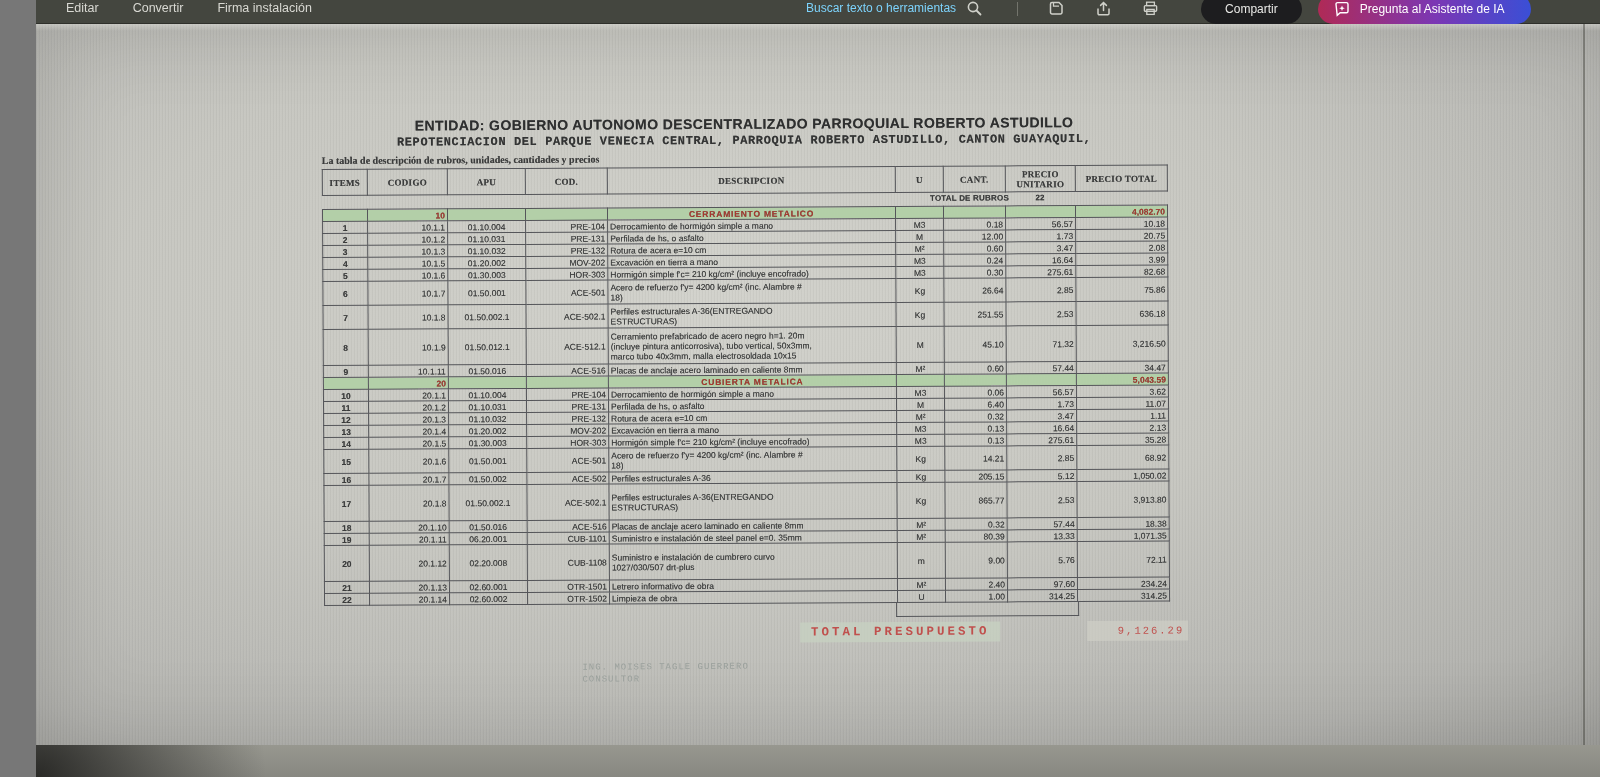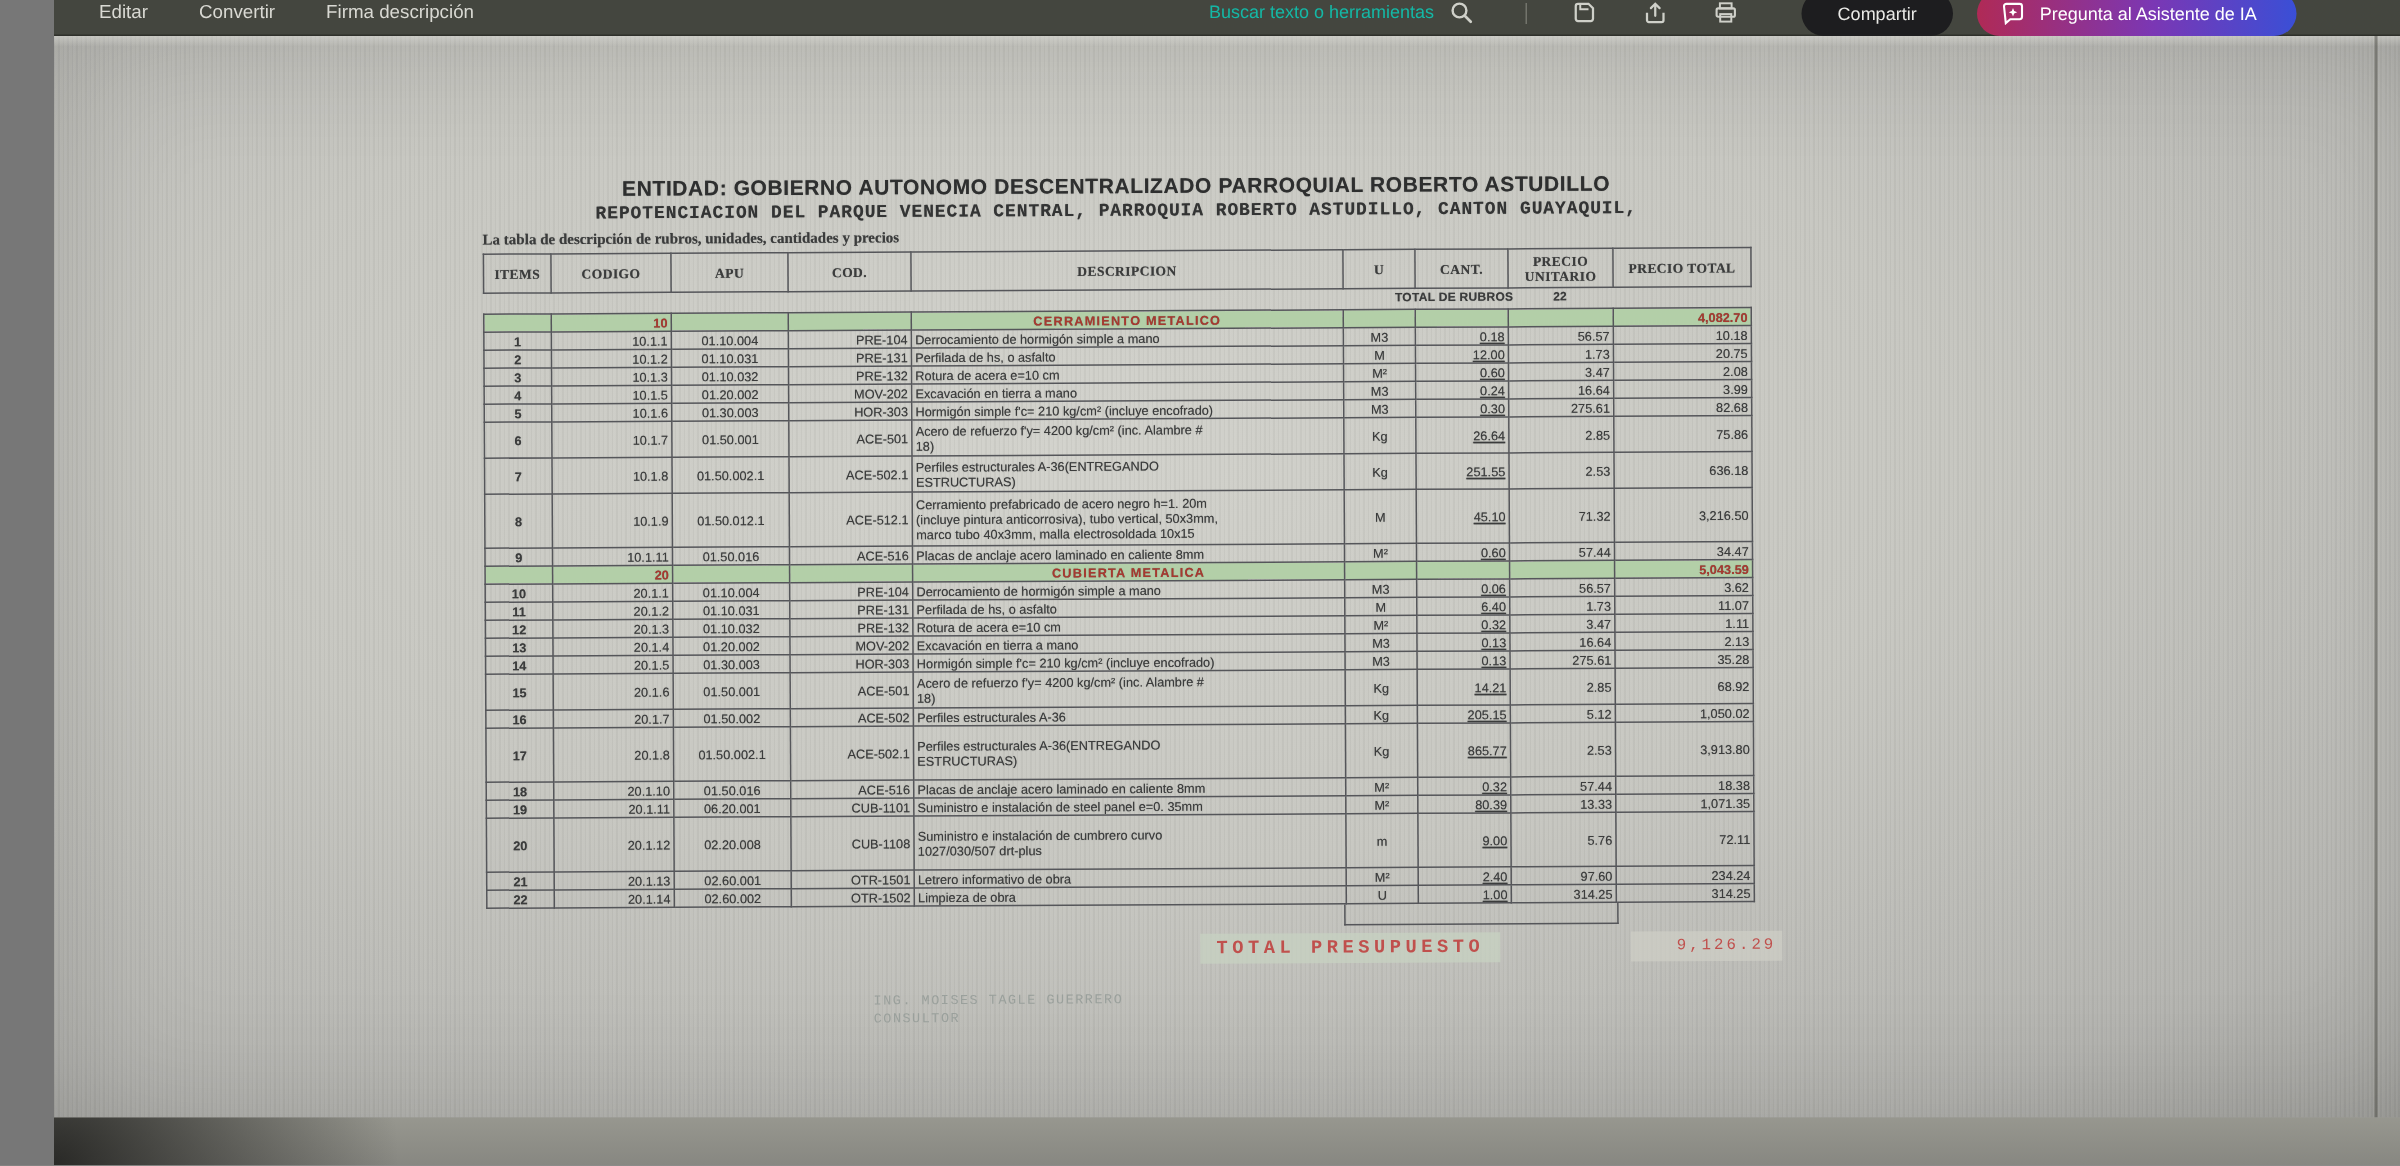--- a/index.html
+++ b/index.html
@@ -5,21 +5,21 @@
   html,body{margin:0;padding:0;background:#777;}
   .screen{position:relative;width:1600px;height:777px;overflow:hidden;
     font-family:"Liberation Sans",sans-serif;background:#a8a8a4;margin-left:36px;}
 
   
   .toolbar{position:absolute;top:0;left:0;right:0;height:22px;background:#44463f;
     border-bottom:1px solid #2f302b;display:flex;align-items:flex-start;padding-top:1px;z-index:50;}
   .menu-group{display:flex;gap:34px;padding-left:30px;}
   .menu-item{color:#d9d9d3;font-size:12.5px;line-height:15px;cursor:default;white-space:nowrap;}
   .toolbar-right{position:absolute;left:770px;top:1px;display:flex;align-items:flex-start;}
-  .search-label{color:#14b8a6;font-size:12px;line-height:15px;white-space:nowrap;}
+  .search-label{color:#7dd3fc;font-size:12px;line-height:15px;white-space:nowrap;}
   .tb-icon{width:17px;height:17px;margin-top:-1px;}
   .tb-icon svg{display:block;}
   .tb-divider{width:1px;height:14px;background:#73746c;margin:1px 0 0 34px;}
   .icon-slot{margin-left:30px;}
   .pill{height:30px;border-radius:15px;display:flex;align-items:center;margin-top:-7px;white-space:nowrap;}
   .pill-share{background:#1d1d1f;color:#e9e9e6;font-size:12px;padding:0 24px;margin-left:42px;}
   .pill-ai{background:linear-gradient(90deg,#b02a56 0%,#7b37b4 55%,#3a4fd6 100%);
     color:#fff;font-size:12px;padding:0 26px 0 16px;margin-left:16px;gap:9px;}
 
   
@@ -51,21 +51,21 @@
     font-size:8.5px;line-height:10px;color:#3b3c3c;}
   table.budget td,table.budget th{border:1px solid #55565a;overflow:hidden;padding:0 2px;vertical-align:middle;}
   table.budget th{font-family:"Liberation Serif",serif;font-size:9px;font-weight:bold;
     text-align:center;white-space:pre-line;height:25px;line-height:10px;letter-spacing:.3px;}
   td.c0{text-align:center;vertical-align:bottom;font-weight:bold;}
   td.c1{text-align:right;padding-right:6px;}
   td.c2{text-align:center;}
   td.c3{text-align:right;padding-right:2px;}
   td.c4{text-align:left;padding-left:3px;white-space:pre-line;vertical-align:top;padding-top:1px;}
   td.c5{text-align:center;}
-  td.c6{text-align:right;padding-right:5px;text-decoration:underline;}
+  td.c6{text-align:right;padding-right:5px;}
   td.c7{text-align:right;padding-right:9px;}
   td.c8{text-align:right;padding-right:6px;}
   tr.section-row td{background:#b3cfa8;color:#a8392f;font-weight:bold;}
   tr.section-row td.c4{text-align:center;letter-spacing:.8px;vertical-align:middle;}
 
   .rubros-line{position:relative;height:11px;font-size:8px;font-weight:bold;line-height:11px;}
   .rubros-label{position:absolute;right:158px;top:0;letter-spacing:.2px;}
   .rubros-value{position:absolute;left:683px;width:70px;text-align:center;top:0;}
 
   .below-box{margin-left:572px;width:181px;height:13px;border:1px solid #55565a;border-top:none;}
@@ -82,21 +82,21 @@
 </style>
 </head>
 <body>
 
 <div class="screen">
 
   <div class="toolbar">
     <div class="menu-group">
       <span class="menu-item">Editar</span>
       <span class="menu-item">Convertir</span>
-      <span class="menu-item">Firma descripción</span>
+      <span class="menu-item">Firma instalación</span>
     </div>
     <div class="toolbar-right">
       <span class="search-label">Buscar texto o herramientas</span>
       <span class="tb-icon" style="margin-left:10px">
         <svg width="17" height="17" viewBox="0 0 17 17">
             <circle cx="7" cy="7" r="4.6" fill="none" stroke="#cfd0c9" stroke-width="1.6"></circle>
             <line x1="10.5" y1="10.5" x2="14.5" y2="14.5" stroke="#cfd0c9" stroke-width="1.8" stroke-linecap="round"></line>
           </svg>
       </span>
       <span class="tb-divider"></span>

